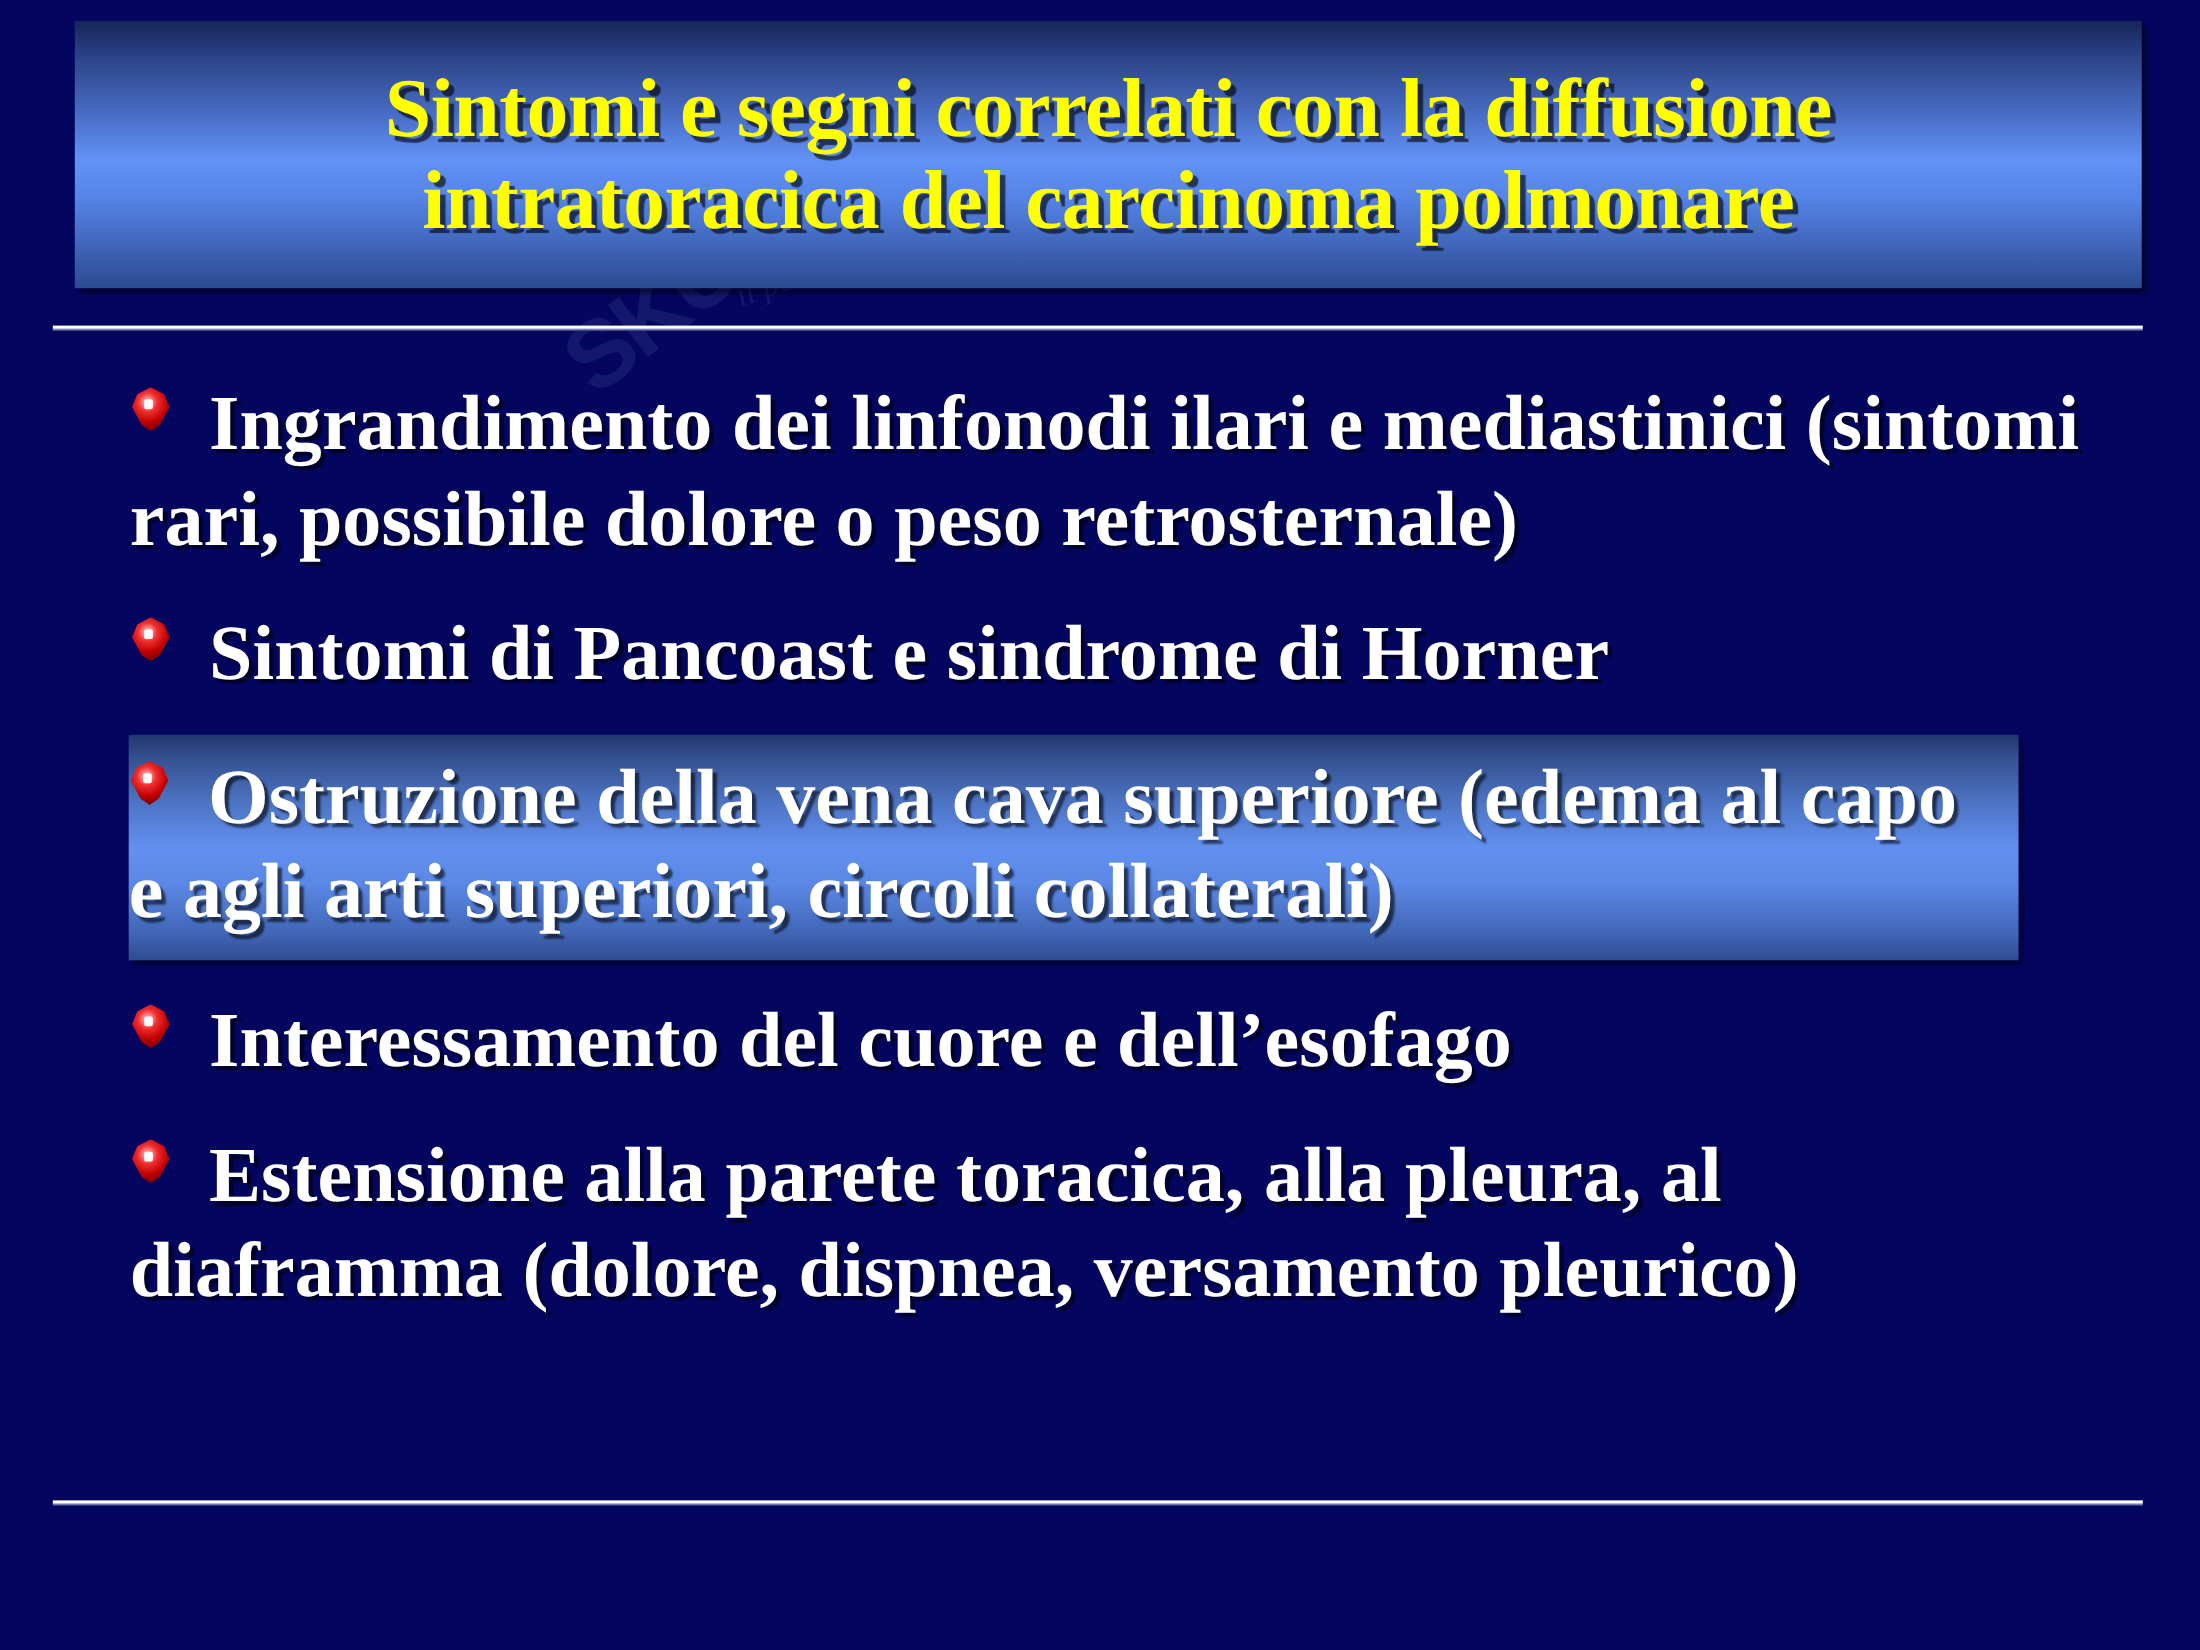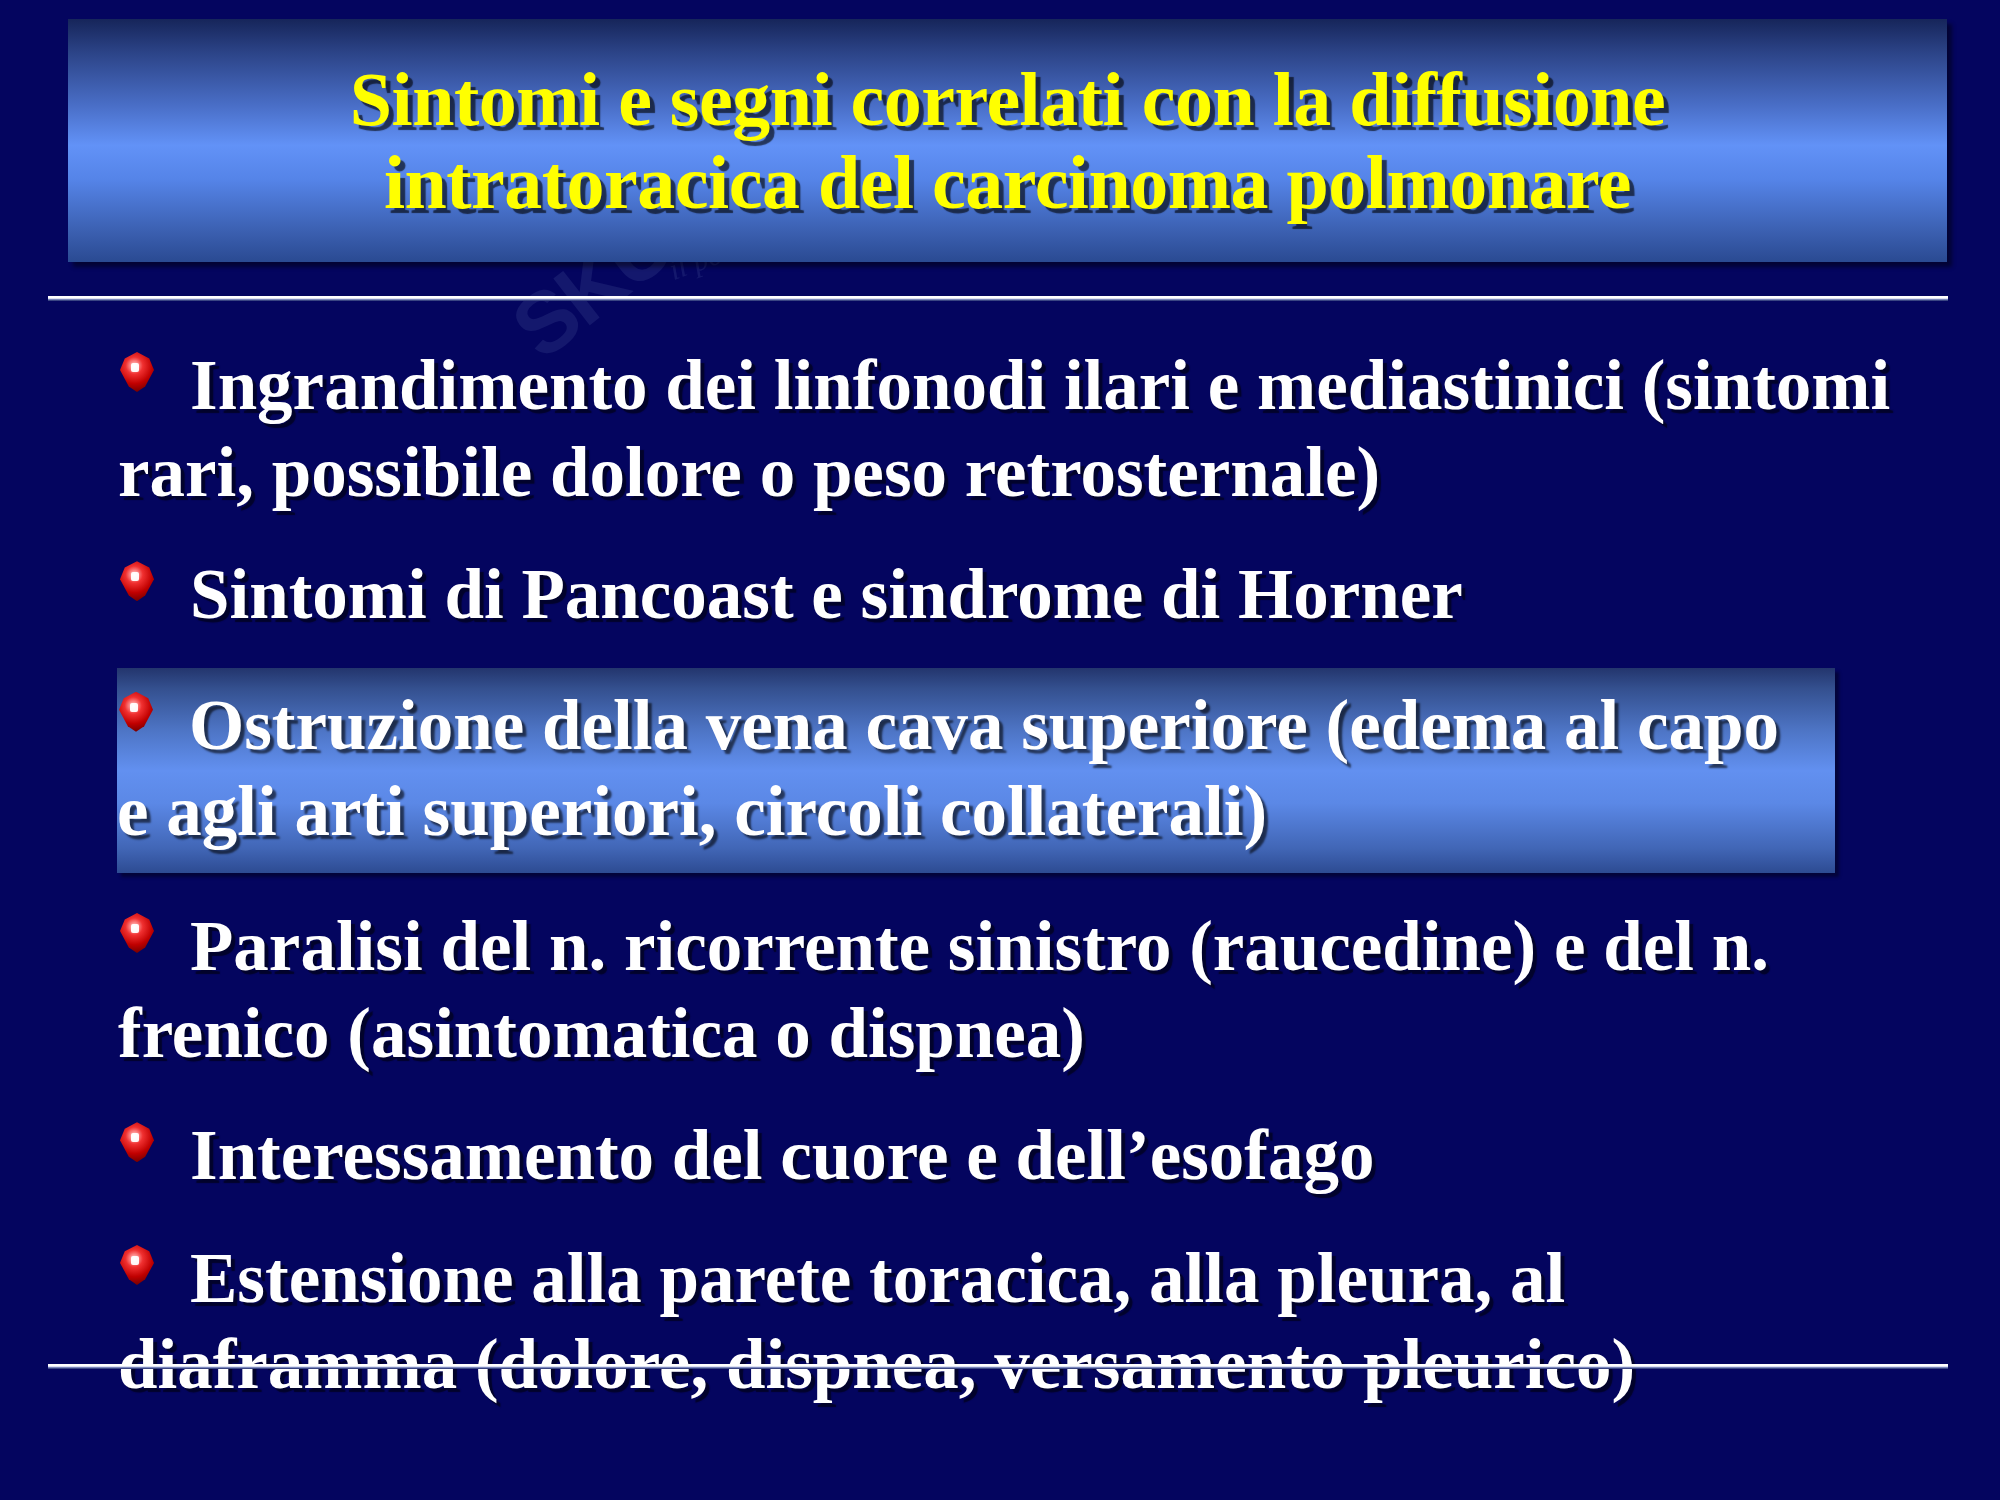--- a/index.html
+++ b/index.html
@@ -218,27 +218,20 @@
           <span class="gem"></span>
           <span class="glint"></span>
         </span>
         <div class="bullet-text">Ostruzione della vena cava superiore (edema al capo e agli arti superiori, circoli collaterali)</div>
       </div>
       <div class="bullet-row">
         <span class="bullet-marker">
           <span class="gem"></span>
           <span class="glint"></span>
         </span>
-        <div class="bullet-text">Paralisi del n. ricorrente sinistro (raucedine) e del n. frenico (asintomatica o dispnea)</div>
-      </div>
-      <div class="bullet-row">
-        <span class="bullet-marker">
-          <span class="gem"></span>
-          <span class="glint"></span>
-        </span>
         <div class="bullet-text">Interessamento del cuore e dell’esofago</div>
       </div>
       <div class="bullet-row">
         <span class="bullet-marker">
           <span class="gem"></span>
           <span class="glint"></span>
         </span>
         <div class="bullet-text">Estensione alla parete toracica, alla pleura, al diaframma (dolore, dispnea, versamento pleurico)</div>
       </div>
     </div>

